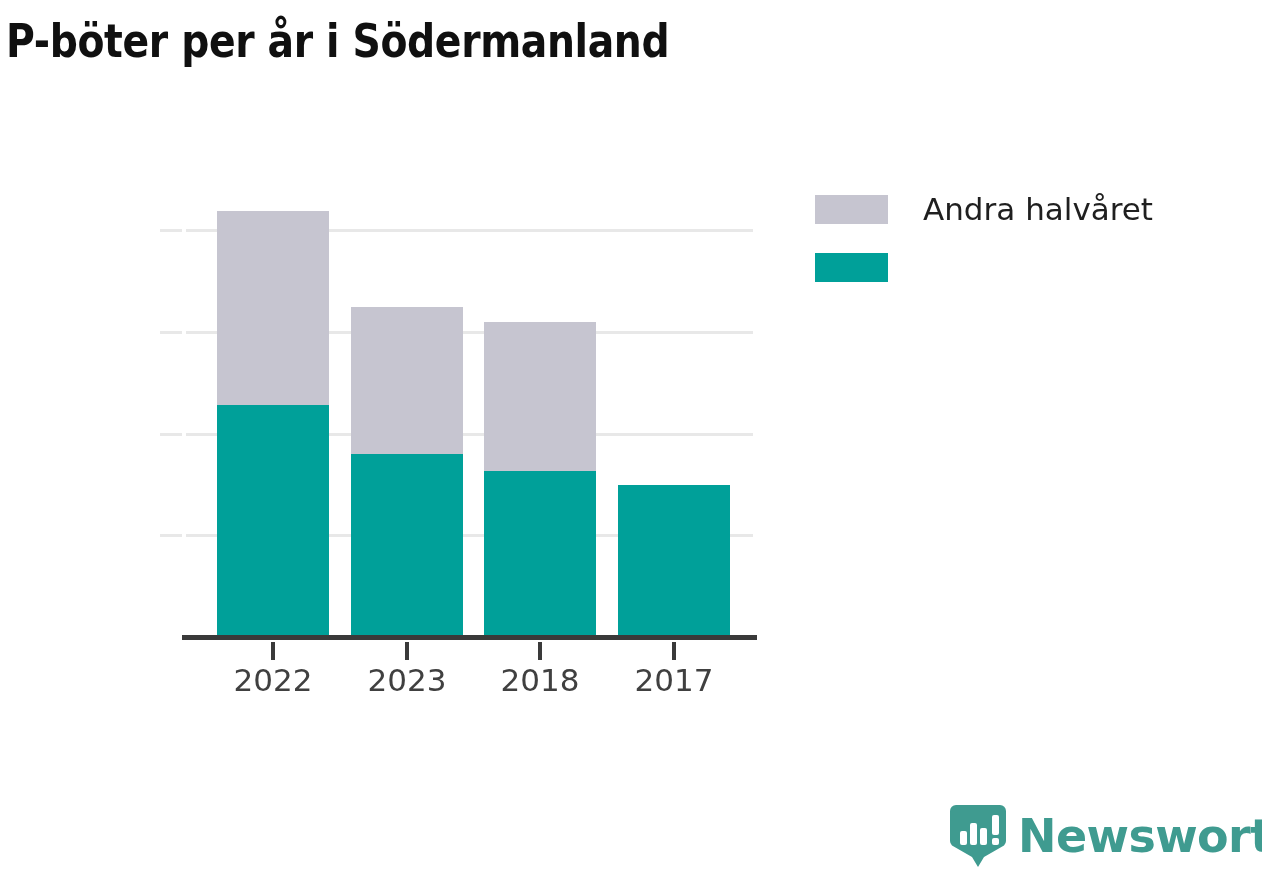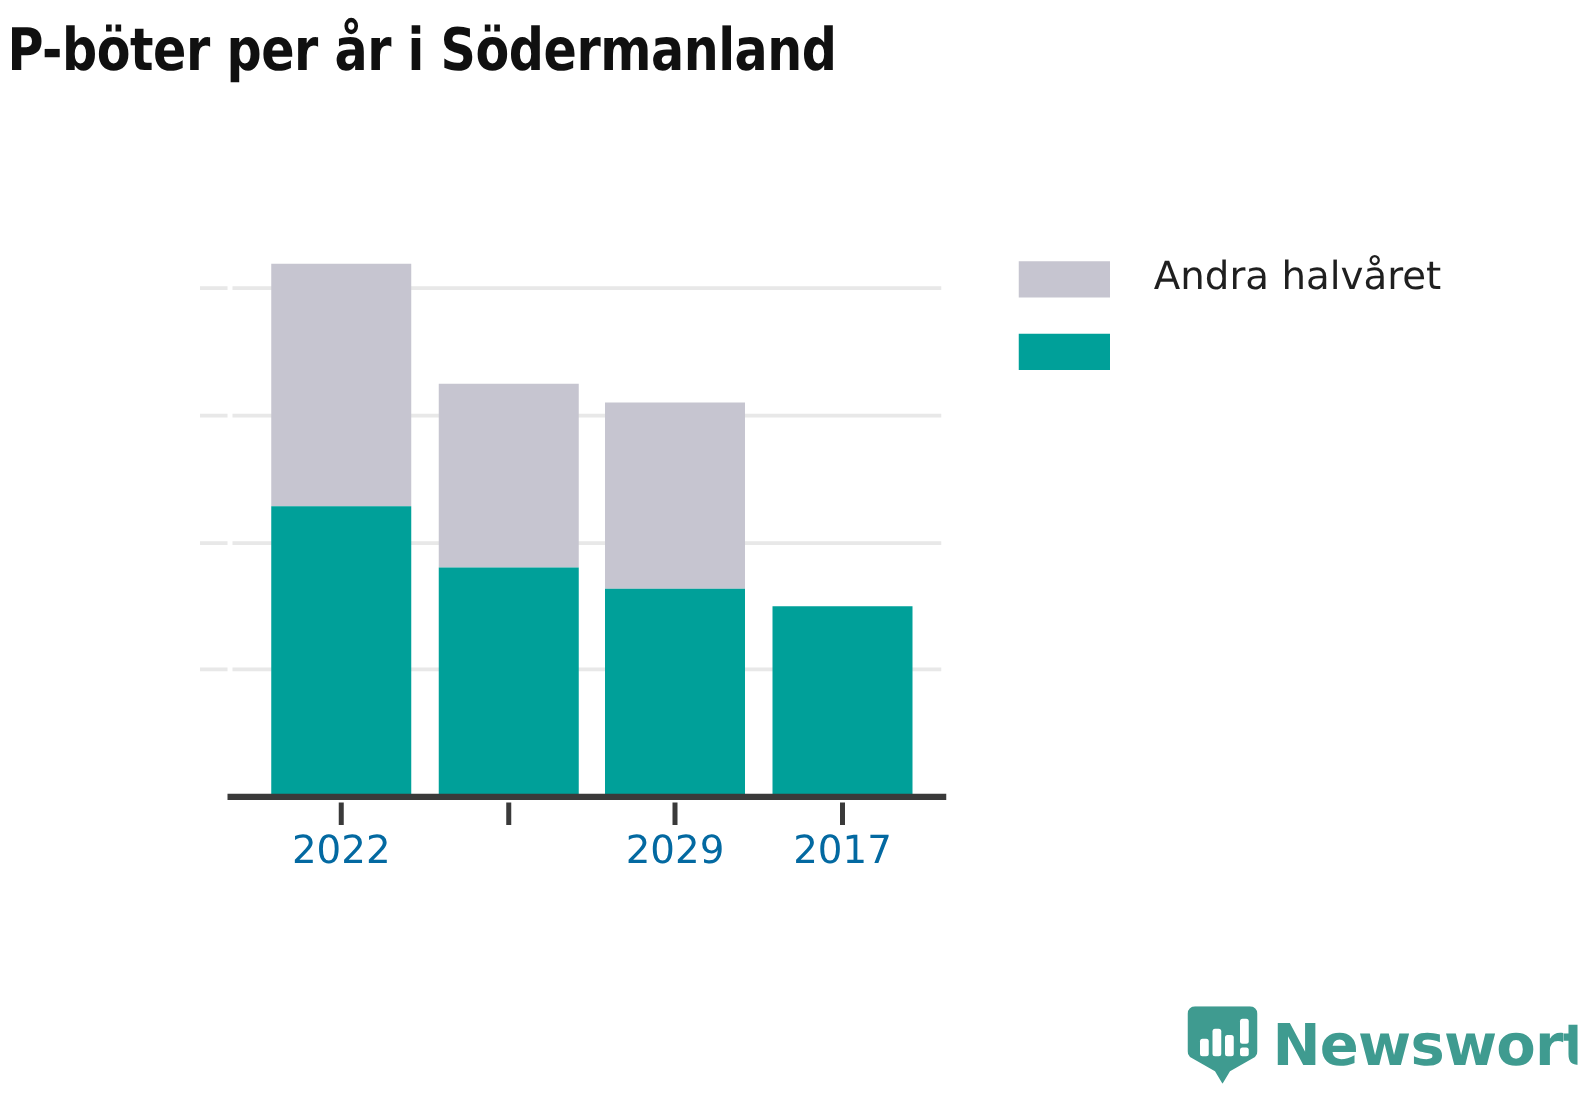--- a/index.html
+++ b/index.html
@@ -96,33 +96,33 @@
     background: #3a3a3a;
   }
   .xlabel {
     position: absolute;
     top: 25px;
     width: 160px;
     margin-left: -80px;
     text-align: center;
     font-size: 31px;
     line-height: 36px;
-    color: #0369a1;
+    color: #404040;
   }
 
   
   #legend {
     position: absolute;
     left: 815px;
     top: 180px;
     width: 420px;
   }
   .legend-row {
     display: flex;
-    align-items: flex-end;
+    align-items: center;
     height: 58px;
   }
   .legend-swatch {
     width: 73px;
     height: 29px;
     flex: 0 0 auto;
   }
   .legend-label {
     margin-left: 35px;
     font-size: 31px;
@@ -188,21 +188,22 @@
   <div class="gridline zero-line" style="top:430px"></div>
 </div>
 
 <div id="x-axis">
   <div class="xtick" style="left:85px"></div>
   <div class="xtick" style="left:219px"></div>
   <div class="xtick" style="left:352px"></div>
   <div class="xtick" style="left:486px"></div>
 
   <div class="xlabel" style="left:87px">2022</div>
-  <div class="xlabel" style="left:354px">2029</div>
+  <div class="xlabel" style="left:221px">2023</div>
+  <div class="xlabel" style="left:354px">2018</div>
   <div class="xlabel" style="left:488px">2017</div>
 </div>
 
 <div id="legend">
   <div class="legend-row">
     <div class="legend-swatch" style="background:#c6c5d0"></div>
     <div class="legend-label">Andra halvåret</div>
   </div>
   <div class="legend-row">
     <div class="legend-swatch" style="background:#00a099"></div>

